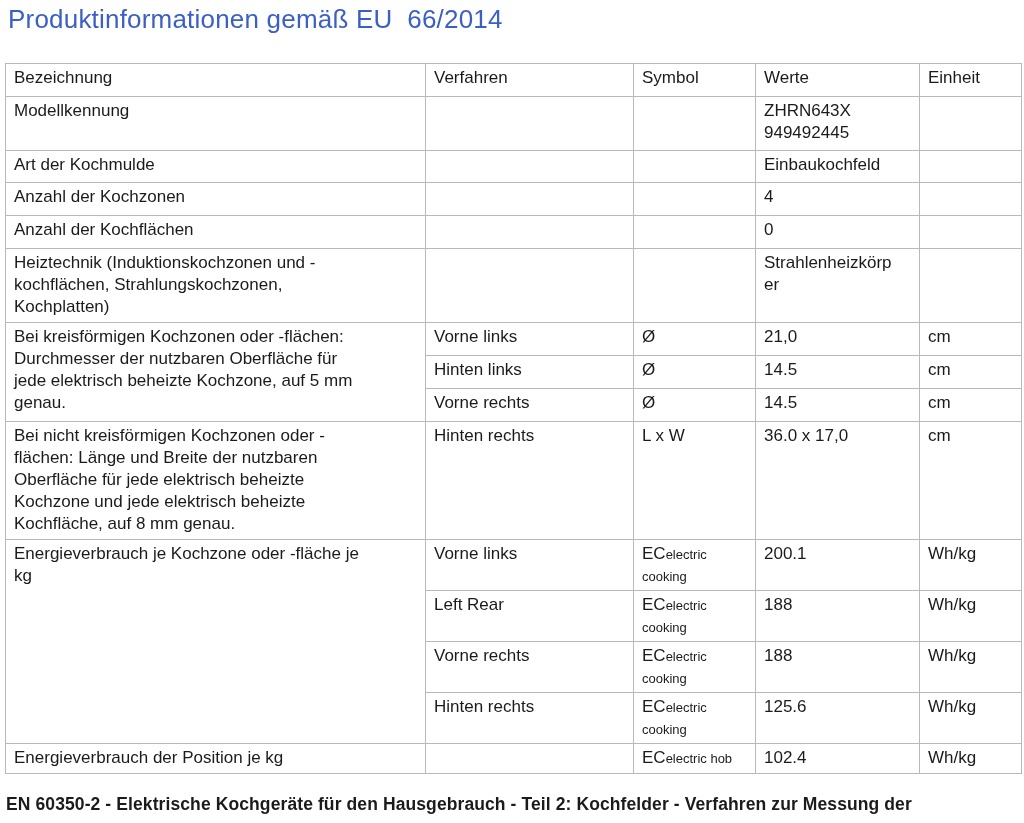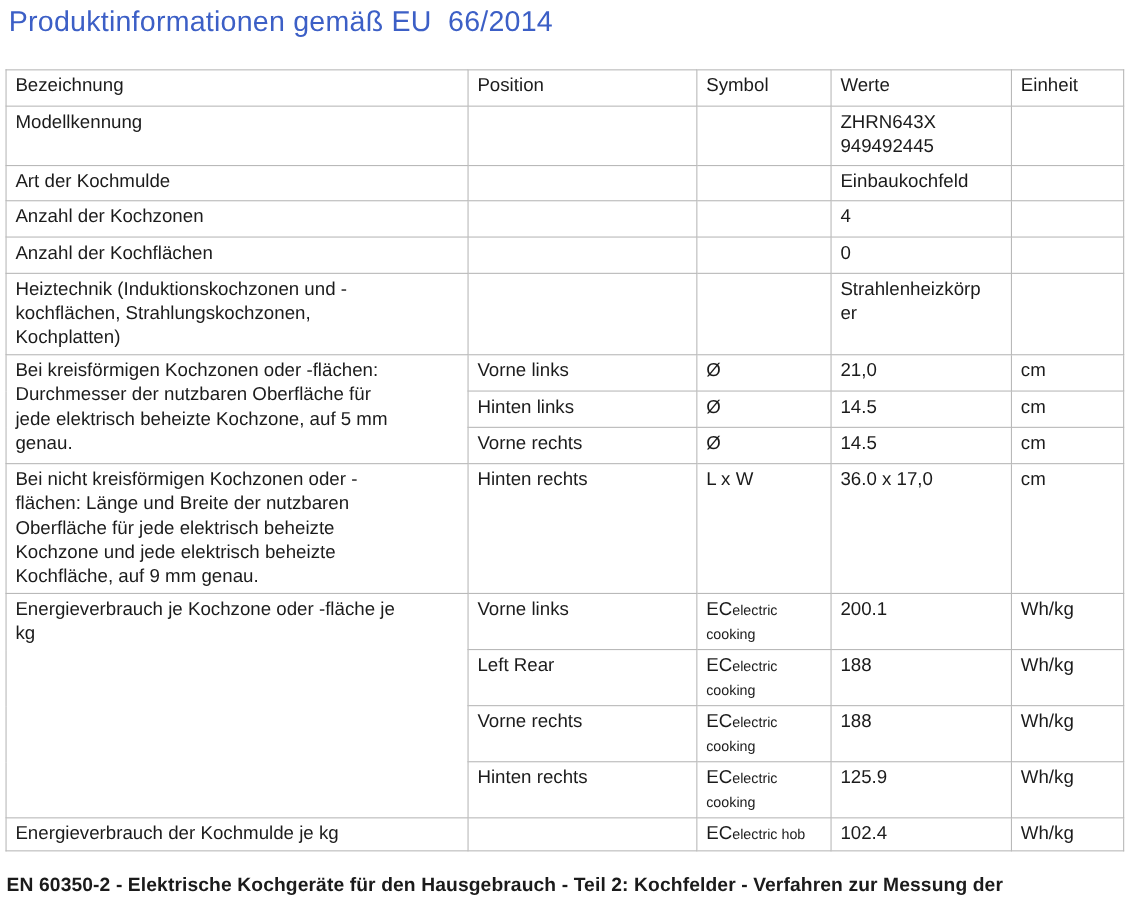--- a/index.html
+++ b/index.html
@@ -67,21 +67,21 @@
     <colgroup>
       <col style="width:420px">
       <col style="width:208px">
       <col style="width:122px">
       <col style="width:164px">
       <col style="width:102px">
     </colgroup>
     <thead>
       <tr style="height:33px">
         <th>Bezeichnung</th>
-        <th>Position</th>
+        <th>Verfahren</th>
         <th>Symbol</th>
         <th>Werte</th>
         <th>Einheit</th>
       </tr>
     </thead>
     <tbody>
 
       <tr style="height:54px">
         <td class="preline">Modellkennung</td>
         <td></td>
@@ -147,21 +147,21 @@
         <td>Ø</td>
         <td>14.5</td>
         <td>cm</td>
       </tr>
 
       <tr style="height:118px">
         <td class="preline">Bei nicht kreisförmigen Kochzonen oder -
 flächen: Länge und Breite der nutzbaren
 Oberfläche für jede elektrisch beheizte
 Kochzone und jede elektrisch beheizte
-Kochfläche, auf 9 mm genau.</td>
+Kochfläche, auf 8 mm genau.</td>
         <td>Hinten rechts</td>
         <td>L x W</td>
         <td>36.0 x 17,0</td>
         <td>cm</td>
       </tr>
 
       <tr style="height:47px">
         <td class="preline" rowspan="4">Energieverbrauch je Kochzone oder -fläche je
 kg</td>
         <td>Vorne links</td>
@@ -177,26 +177,26 @@
       </tr>
       <tr style="height:46px">
         <td>Vorne rechts</td>
         <td><span class="sym-wrap"><span class="ec-main">EC</span><span class="ec-sub">electric cooking</span></span></td>
         <td>188</td>
         <td>Wh/kg</td>
       </tr>
       <tr style="height:46px">
         <td>Hinten rechts</td>
         <td><span class="sym-wrap"><span class="ec-main">EC</span><span class="ec-sub">electric cooking</span></span></td>
-        <td>125.9</td>
+        <td>125.6</td>
         <td>Wh/kg</td>
       </tr>
 
       <tr style="height:30px">
-        <td>Energieverbrauch der Kochmulde je kg</td>
+        <td>Energieverbrauch der Position je kg</td>
         <td></td>
         <td><span class="sym-wrap"><span class="ec-main">EC</span><span class="ec-sub">electric hob</span></span></td>
         <td>102.4</td>
         <td>Wh/kg</td>
       </tr>
 
     </tbody>
   </table>
 
   <p class="footer">EN 60350-2 - Elektrische Kochgeräte für den Hausgebrauch - Teil 2: Kochfelder - Verfahren zur Messung der

